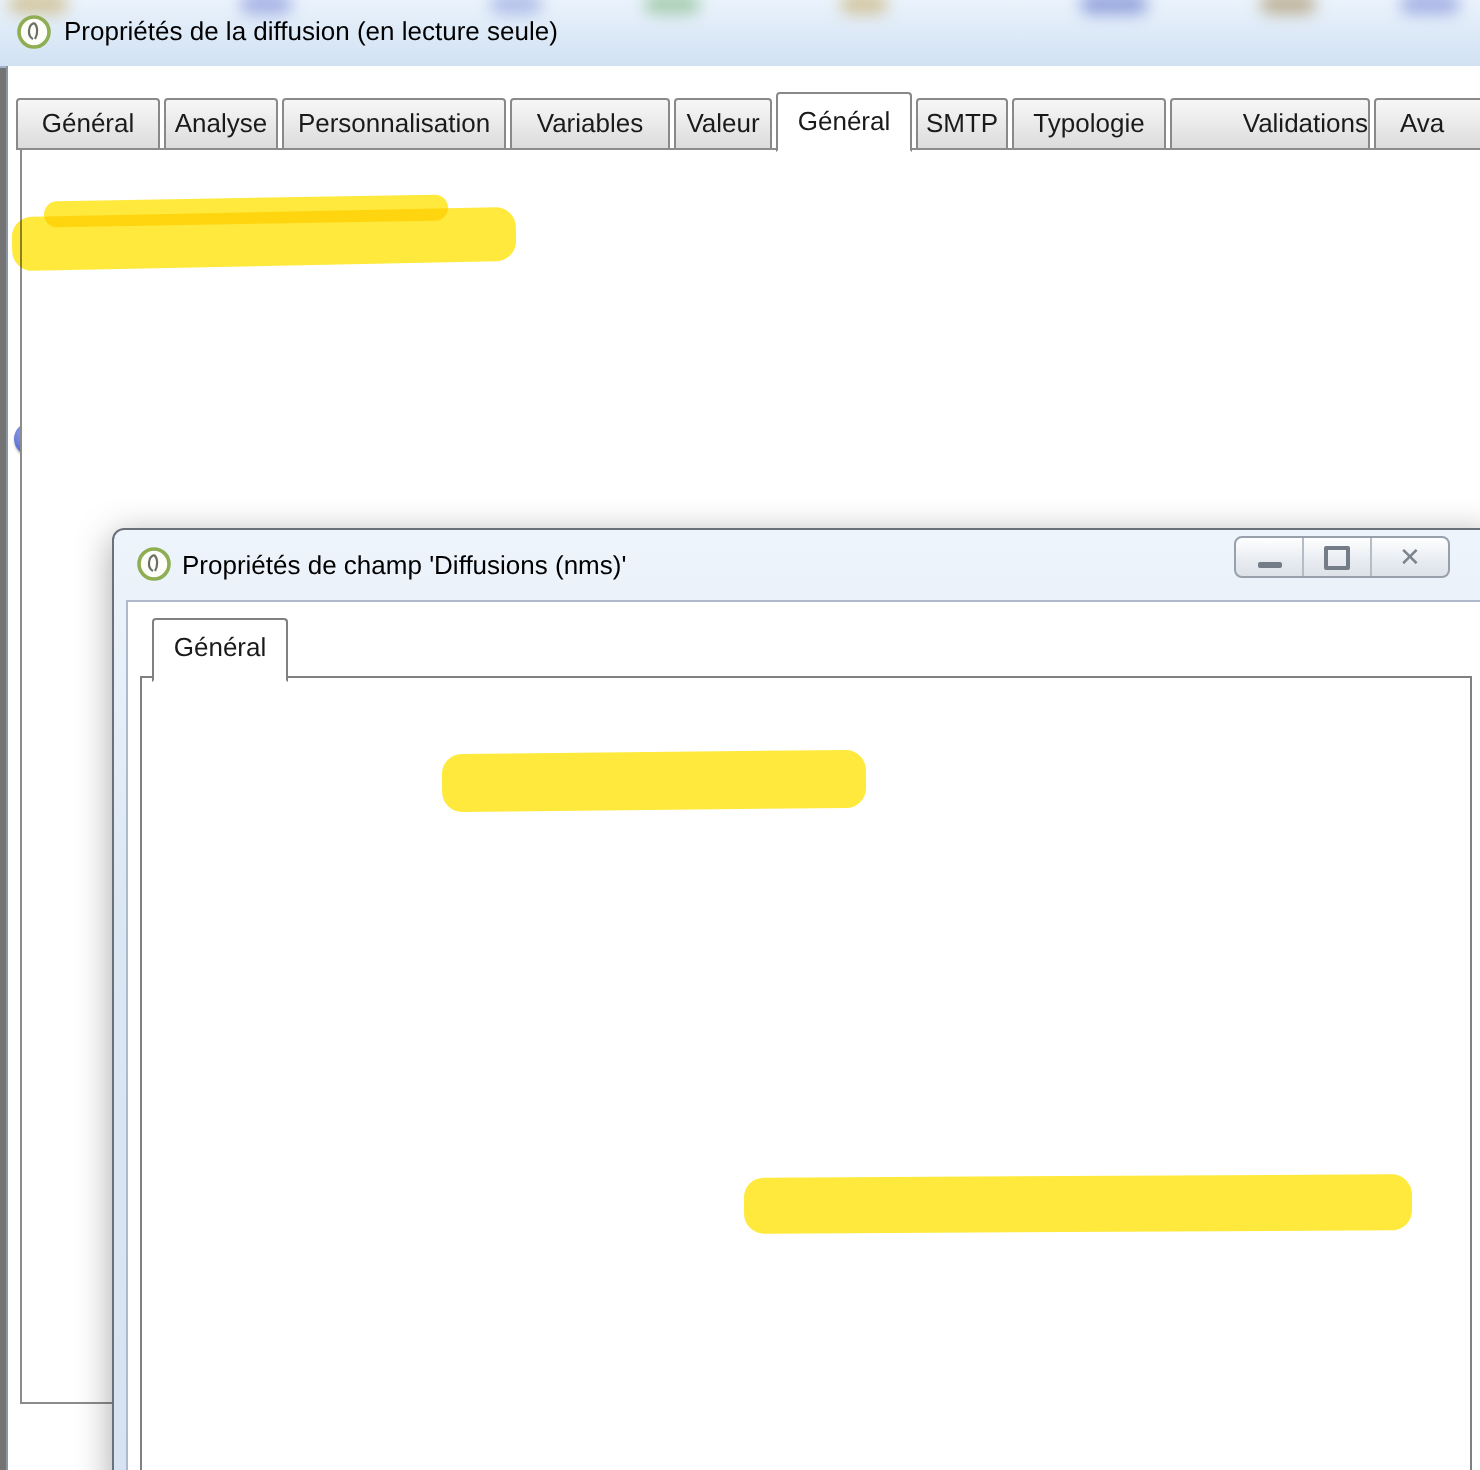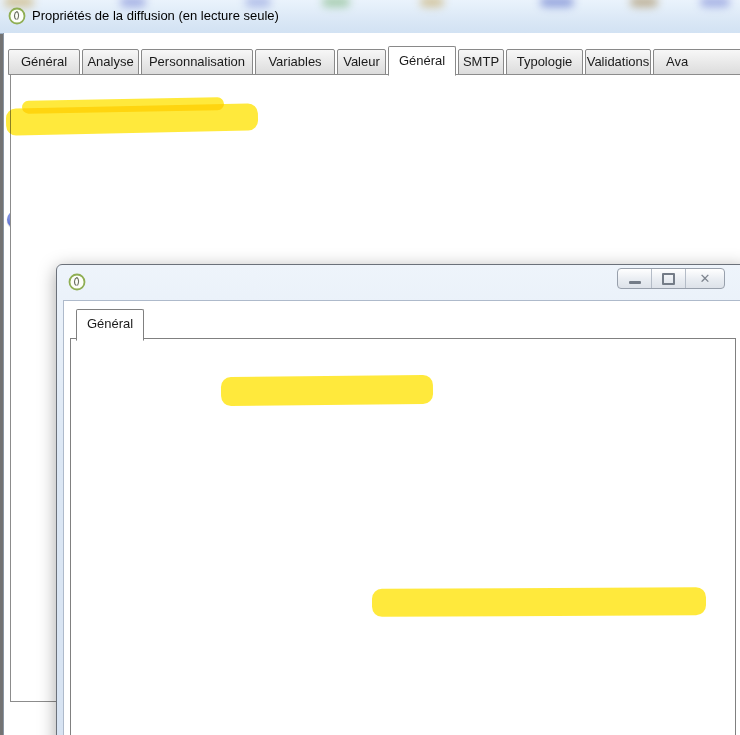--- a/index.html
+++ b/index.html
@@ -149,21 +149,21 @@
 
   <div class="abs tabstrip">
     <div class="tab" style="width:72px;">Général</div>
     <div class="tab" style="width:57px;">Analyse</div>
     <div class="tab" style="width:112px;">Personnalisation</div>
     <div class="tab" style="width:80px;">Variables</div>
     <div class="tab" style="width:49px;">Valeur</div>
     <div class="tab active" style="width:68px;">Général</div>
     <div class="tab" style="width:46px;">SMTP</div>
     <div class="tab" style="width:77px;">Typologie</div>
-    <div class="tab" style="width:66px;">Validations</div>
+    <div class="tab" style="width:100px;text-align:right;">Validations</div>
     <div class="tab cut" style="width:90px;">Ava</div>
   </div>
 
   <div class="abs group" style="left:18px;top:96px;width:740px;height:105px;">
     <div class="abs group-label" style="left:9px;top:-8px;">Période de validité</div>
   </div>
   <div class="abs nowrap" style="left:30px;top:112px;">Durée de diffusion :</div>
   <input class="abs tbox" style="left: 197px; top: 103px; width: 185px; height: 27px;" readonly="" value="5j">
   <div class="abs spin" style="left:386px;top:103px;">
     <div class="spin-btn up"></div>
@@ -201,20 +201,21 @@
   <div class="abs nowrap" style="left:28px;top:562px;">URL</div>
 
   <div class="abs marker" style="left:6px;top:106px;width:252px;height:27px;transform:rotate(-1.2deg);z-index:4;"></div>
   <div class="abs marker" style="left:22px;top:99px;width:202px;height:13px;transform:rotate(-1deg);z-index:4;"></div>
 
   <div class="abs fg">
     <svg class="abs app-icon" style="left:11px;top:8px;" viewBox="0 0 18 18">
       <circle cx="9" cy="9" r="7.5" fill="#fdfef9" stroke="#8fae53" stroke-width="1.8"></circle>
       <path d="M9 4.5 C 6 5.5, 5.5 11, 8.5 12.5 M9 4.5 C 11 6, 11 10, 9.5 12.5" stroke="#6b6f63" stroke-width="1.1" fill="none"></path>
     </svg>
+    <div class="abs fg-title">Propriétés de champ  'Diffusions (nms)'</div>
 
     <div class="abs caption-btns">
       <div class="cap-btn">
           <span class="glyph-min"></span>
         </div>
       <div class="cap-btn">
           <span class="glyph-max"></span>
         </div>
       <div class="cap-btn">
           <span class="glyph-close">✕</span>

